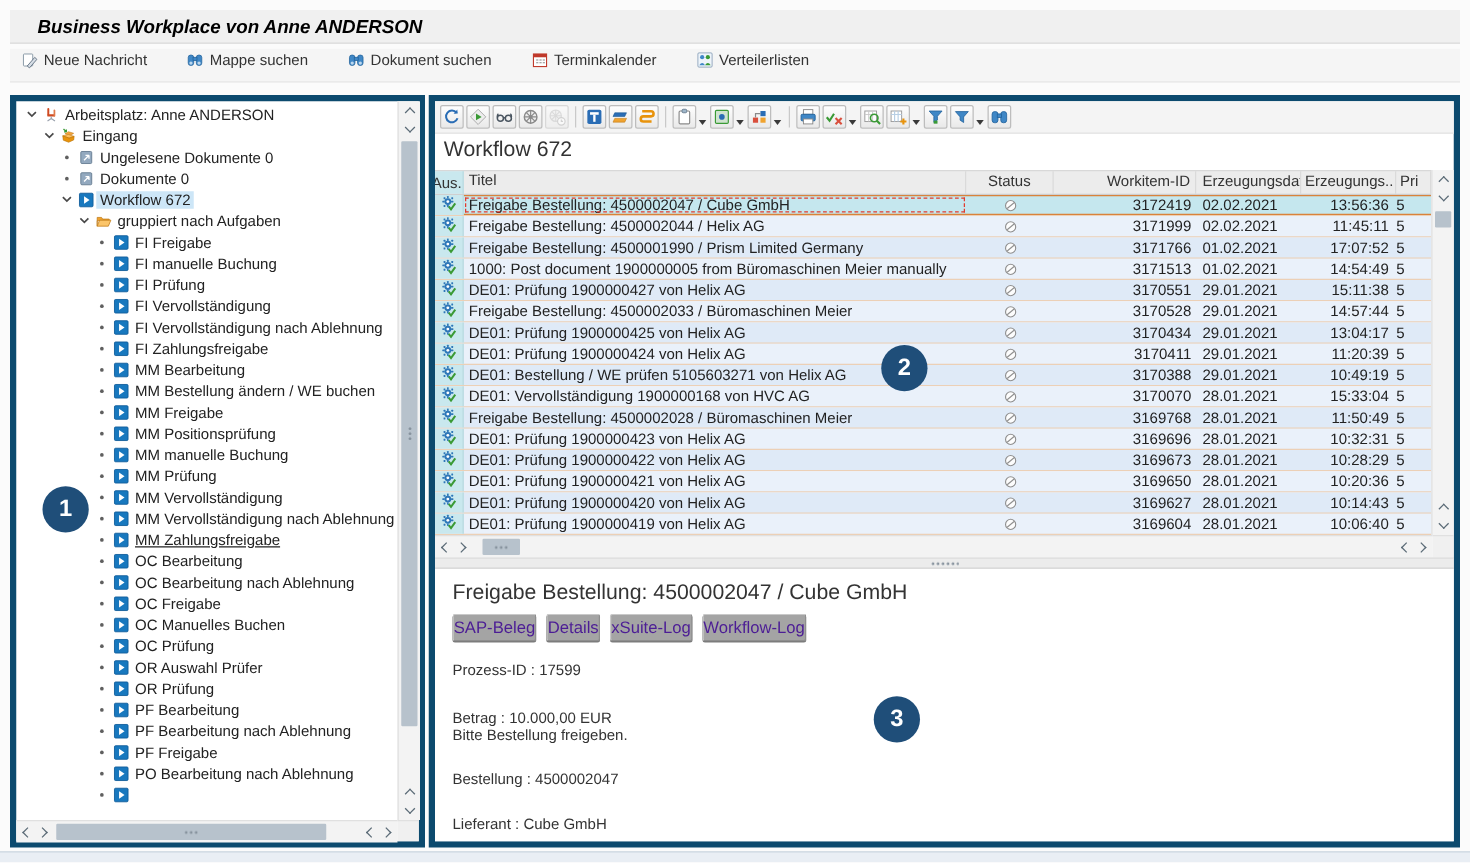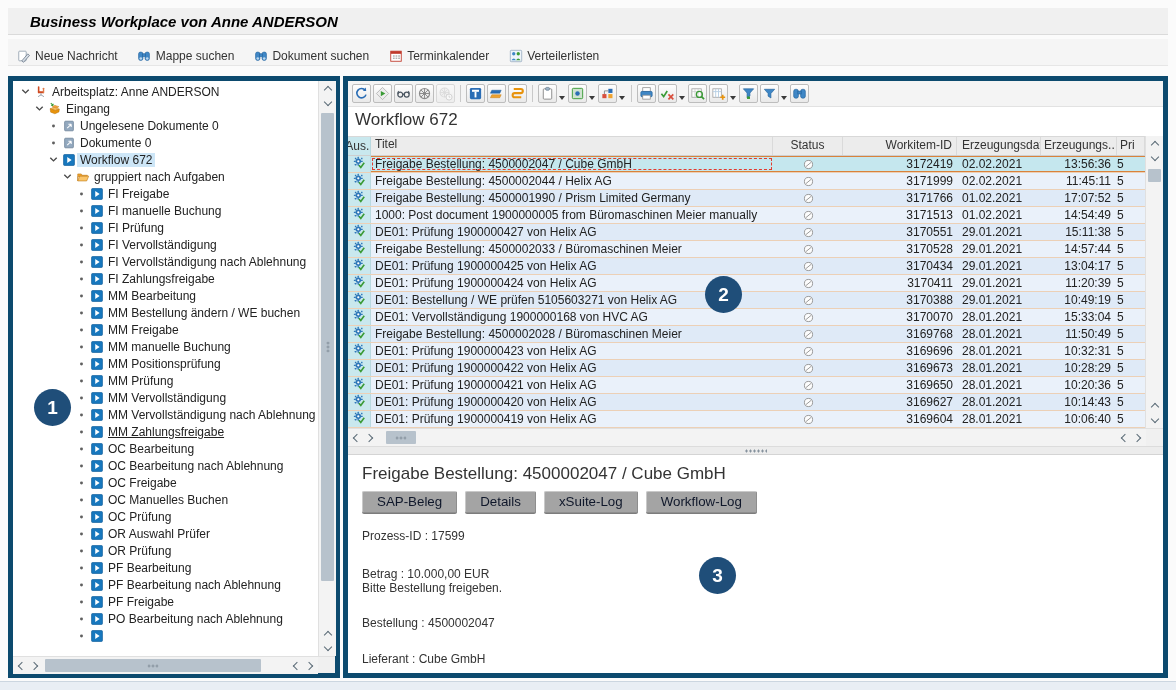--- a/index.html
+++ b/index.html
@@ -4,21 +4,21 @@
 <style>
   html,body{margin:0;padding:0;background:#fbfbfb}
   .window{position:relative;width:1176px;height:690px;background:#fbfbfb;
     font-family:"Liberation Sans",sans-serif;font-size:12px;color:#222;overflow:hidden}
 
   
   .titlebar{margin:8px 8px 0 8px;height:26px;background:#f0f0f0;border-bottom:1px solid #dadada;
     display:flex;align-items:center;padding-left:22px}
   .titlebar span{font-size:15px;font-weight:bold;font-style:italic;color:#000}
   .app-toolbar{margin:4px 8px 0 8px;height:26px;background:#f5f5f5;border-bottom:1px solid #e6e6e6;
-    display:flex;align-items:flex-end;gap:12px;padding-left:4px}
+    display:flex;align-items:flex-start;gap:24px;padding-left:4px}
   .app-btn{display:flex;align-items:center;gap:3px;cursor:default;padding:2px 3px}
   .app-btn .lbl{color:#333}
 
   
   .main{position:absolute;left:8px;top:76px;width:1160px;height:602px;display:flex;gap:3px}
   .panel{background:#fff;border:5px solid #0c4a6e}
 
   
   .tree-panel{width:322px;display:grid;grid-template-columns:1fr 17px;grid-template-rows:1fr 17px}
   .tree-view{grid-column:1;grid-row:1;overflow:hidden;padding-top:2px}
@@ -94,21 +94,21 @@
   .table-hscroll{flex:1}
   .hs-corner{width:17px;background:#f0f0f0;border-top:1px solid #e0e0e0}
 
   
   .splitter{height:7px;background:#ececec;border-top:1px solid #dcdcdc;border-bottom:1px solid #d4d4d4;position:relative}
   .splitter .grip-h{width:22px}
   .detail{flex:1;background:#fff;padding:9px 14px;overflow:hidden}
   .detail-title{font-size:17px;color:#333}
   .btns{display:flex;gap:8px;margin-top:7px}
   .btn{background:#a4a4a4;border:1px solid #8e8e8e;border-top-color:#c9c9c9;border-left-color:#c9c9c9;
-    box-shadow:0 1px 0 #7c7c7c;color:#0f172a;padding:2px 14px 3px;border-radius:2px;cursor:default}
+    box-shadow:0 1px 0 #7c7c7c;color:#4c1d95;padding:2px 0 3px;border-radius:2px;cursor:default}
   .dline{color:#333}
   .l-process{margin-top:16px}
   .msg{margin-top:24px;line-height:14px}
   .l-order{margin-top:21px}
   .l-supplier{margin-top:22px}
 
   
   .statusbar{position:absolute;left:0;right:0;bottom:0;height:8px;background:#e9eef4;border-top:1px solid #ccd6e0}
   .annot{position:absolute;width:37px;height:37px;border-radius:50%;background:var(--annot,#1f4e79);
     color:#fff;font-size:19px;font-weight:bold;display:flex;align-items:center;justify-content:center;z-index:10}
@@ -403,35 +403,35 @@
               <svg viewBox="0 0 12 12">
                 <circle cx="6" cy="6.5" r="1.6" fill="#5f5f5f"></circle>
               </svg>
             </span>
             <span class="ticon">
               <svg viewBox="0 0 16 16">
                 <rect x="1.8" y="1.8" width="12.4" height="12.4" rx="1" fill="#1878be" stroke="#0f5c99" stroke-width=".8"></rect>
                 <path d="M6 4.6 L11 8 L6 11.4 Z" fill="#fff"></path>
               </svg>
             </span>
+            <span class="tlabel">MM Positionsprüfung</span>
+          </div>
+          <div class="tree-row" style="padding-left: 62px;">
+            <span class="twisty">
+              <svg viewBox="0 0 12 12">
+                <circle cx="6" cy="6.5" r="1.6" fill="#5f5f5f"></circle>
+              </svg>
+            </span>
+            <span class="ticon">
+              <svg viewBox="0 0 16 16">
+                <rect x="1.8" y="1.8" width="12.4" height="12.4" rx="1" fill="#1878be" stroke="#0f5c99" stroke-width=".8"></rect>
+                <path d="M6 4.6 L11 8 L6 11.4 Z" fill="#fff"></path>
+              </svg>
+            </span>
             <span class="tlabel">MM manuelle Buchung</span>
-          </div>
-          <div class="tree-row" style="padding-left: 62px;">
-            <span class="twisty">
-              <svg viewBox="0 0 12 12">
-                <circle cx="6" cy="6.5" r="1.6" fill="#5f5f5f"></circle>
-              </svg>
-            </span>
-            <span class="ticon">
-              <svg viewBox="0 0 16 16">
-                <rect x="1.8" y="1.8" width="12.4" height="12.4" rx="1" fill="#1878be" stroke="#0f5c99" stroke-width=".8"></rect>
-                <path d="M6 4.6 L11 8 L6 11.4 Z" fill="#fff"></path>
-              </svg>
-            </span>
-            <span class="tlabel">MM Positionsprüfung</span>
           </div>
           <div class="tree-row" style="padding-left: 62px;">
             <span class="twisty">
               <svg viewBox="0 0 12 12">
                 <circle cx="6" cy="6.5" r="1.6" fill="#5f5f5f"></circle>
               </svg>
             </span>
             <span class="ticon">
               <svg viewBox="0 0 16 16">
                 <rect x="1.8" y="1.8" width="12.4" height="12.4" rx="1" fill="#1878be" stroke="#0f5c99" stroke-width=".8"></rect>

